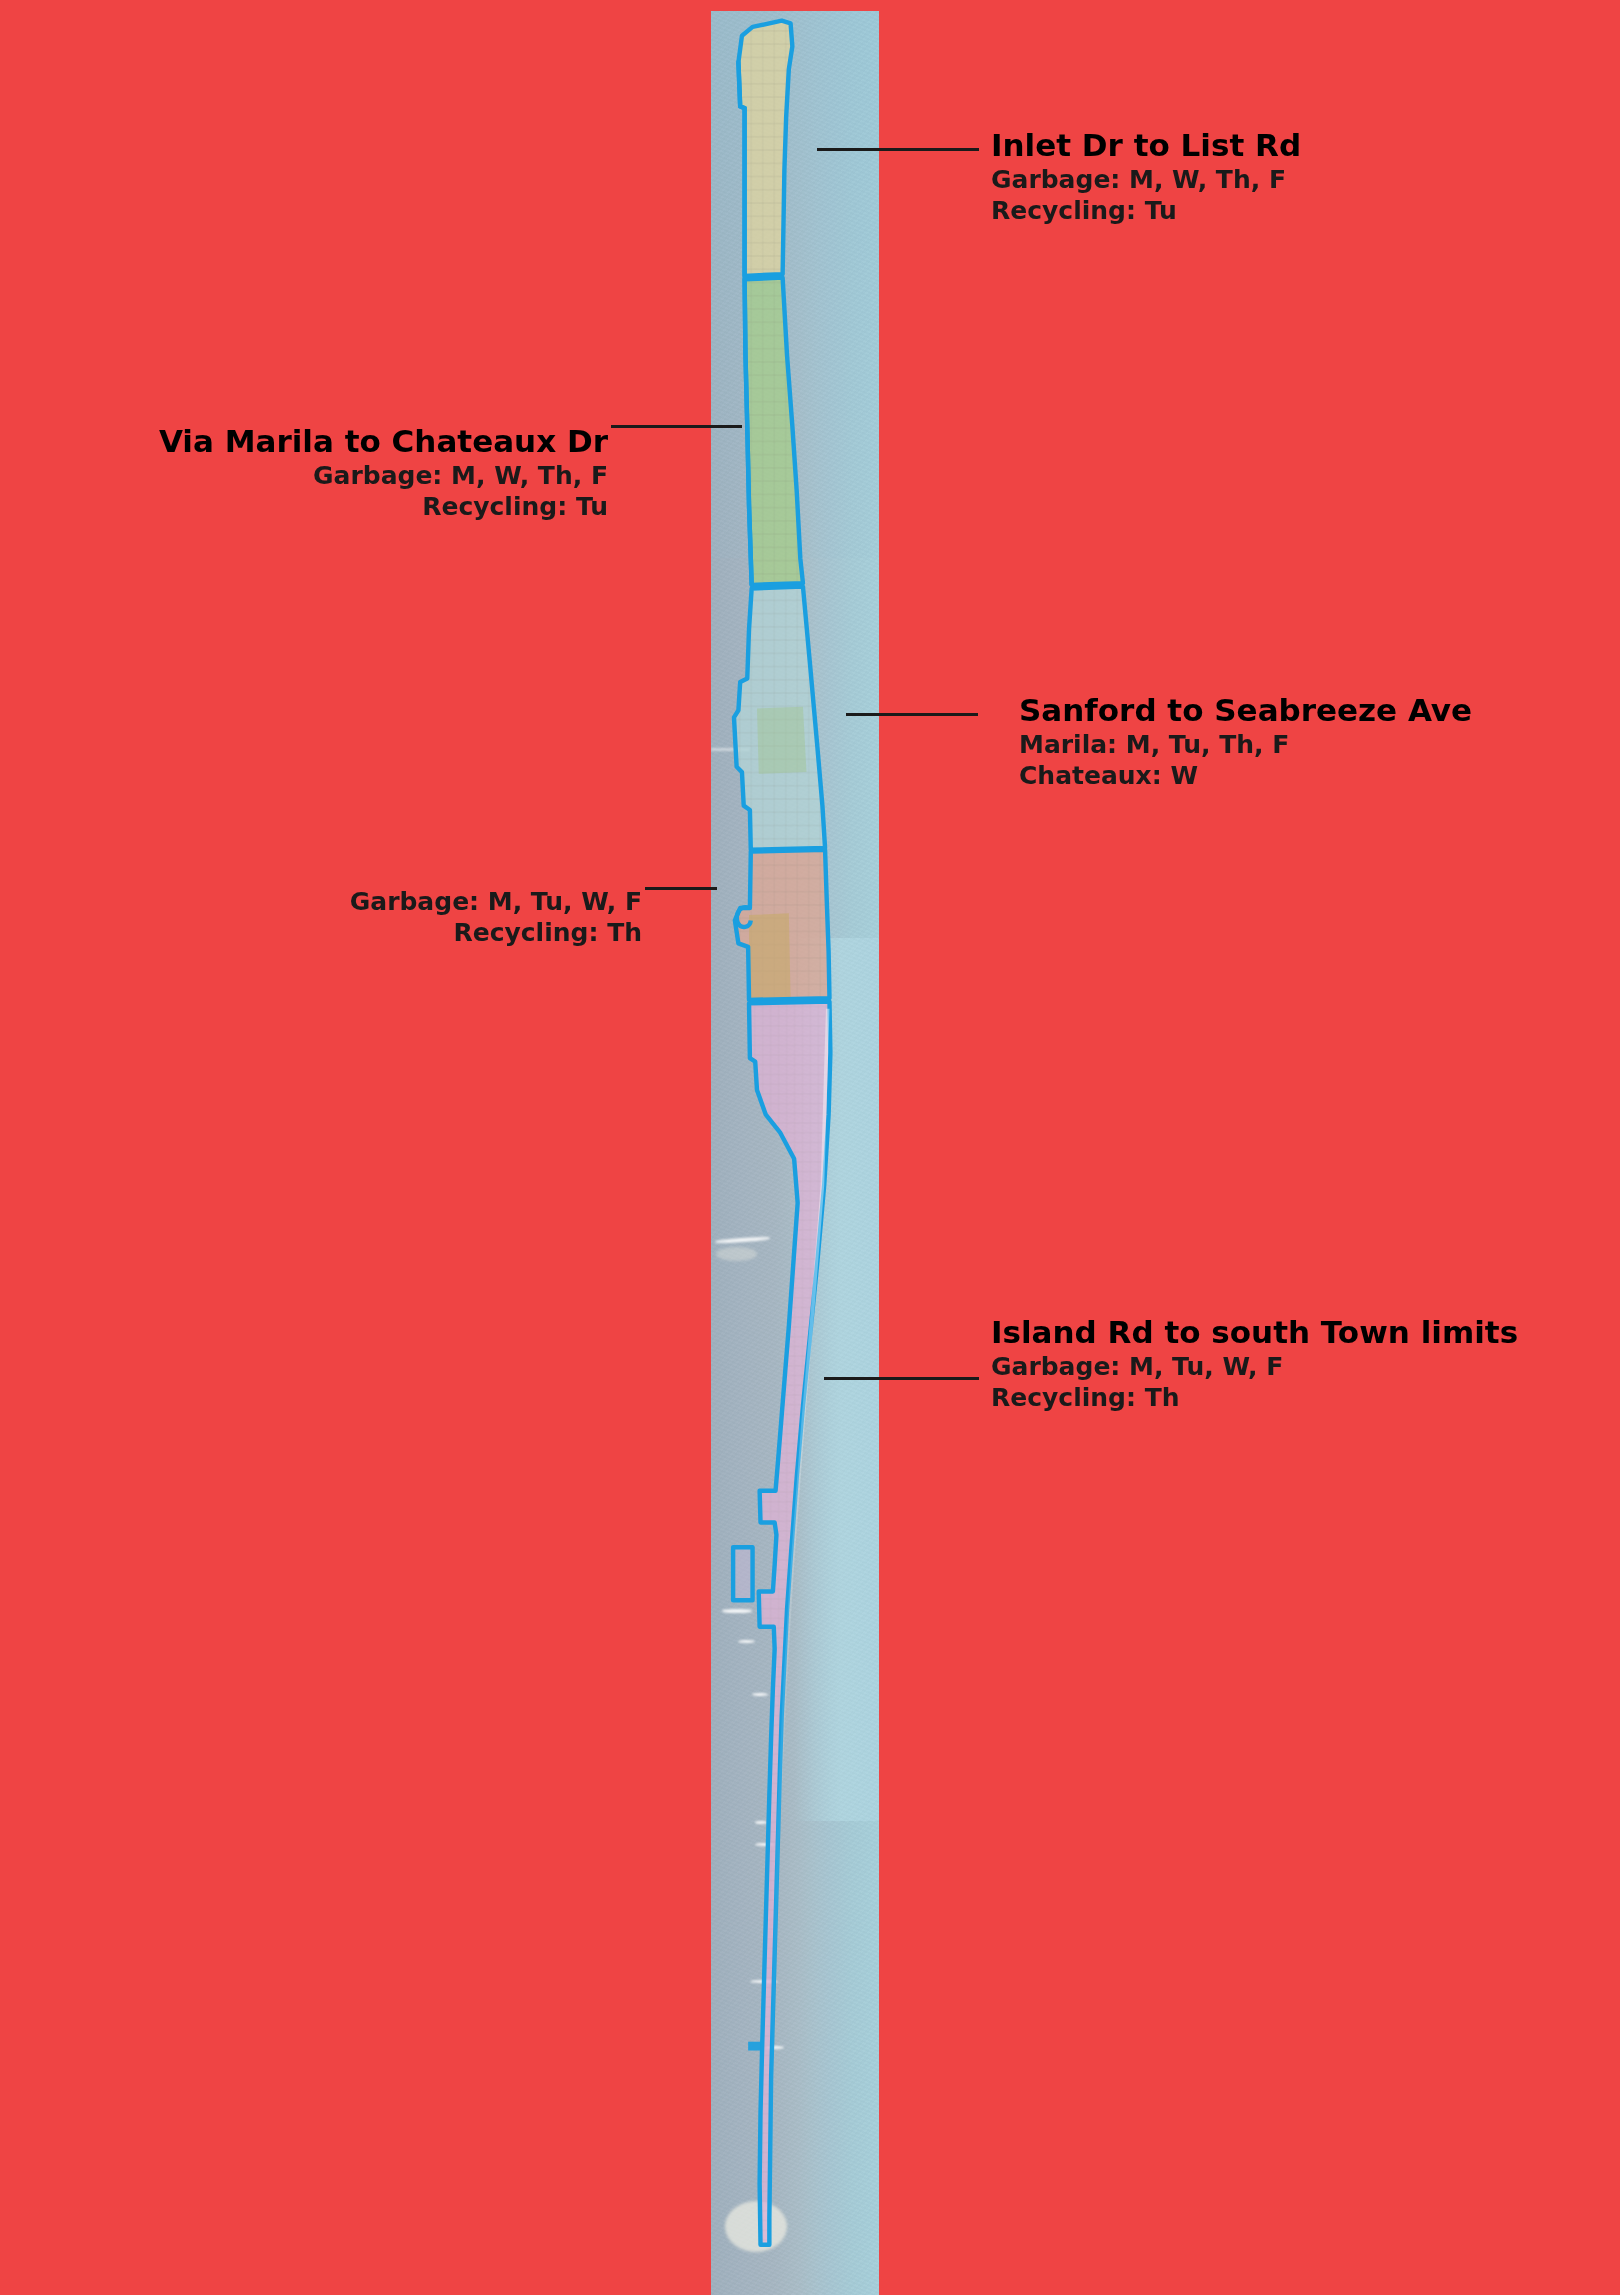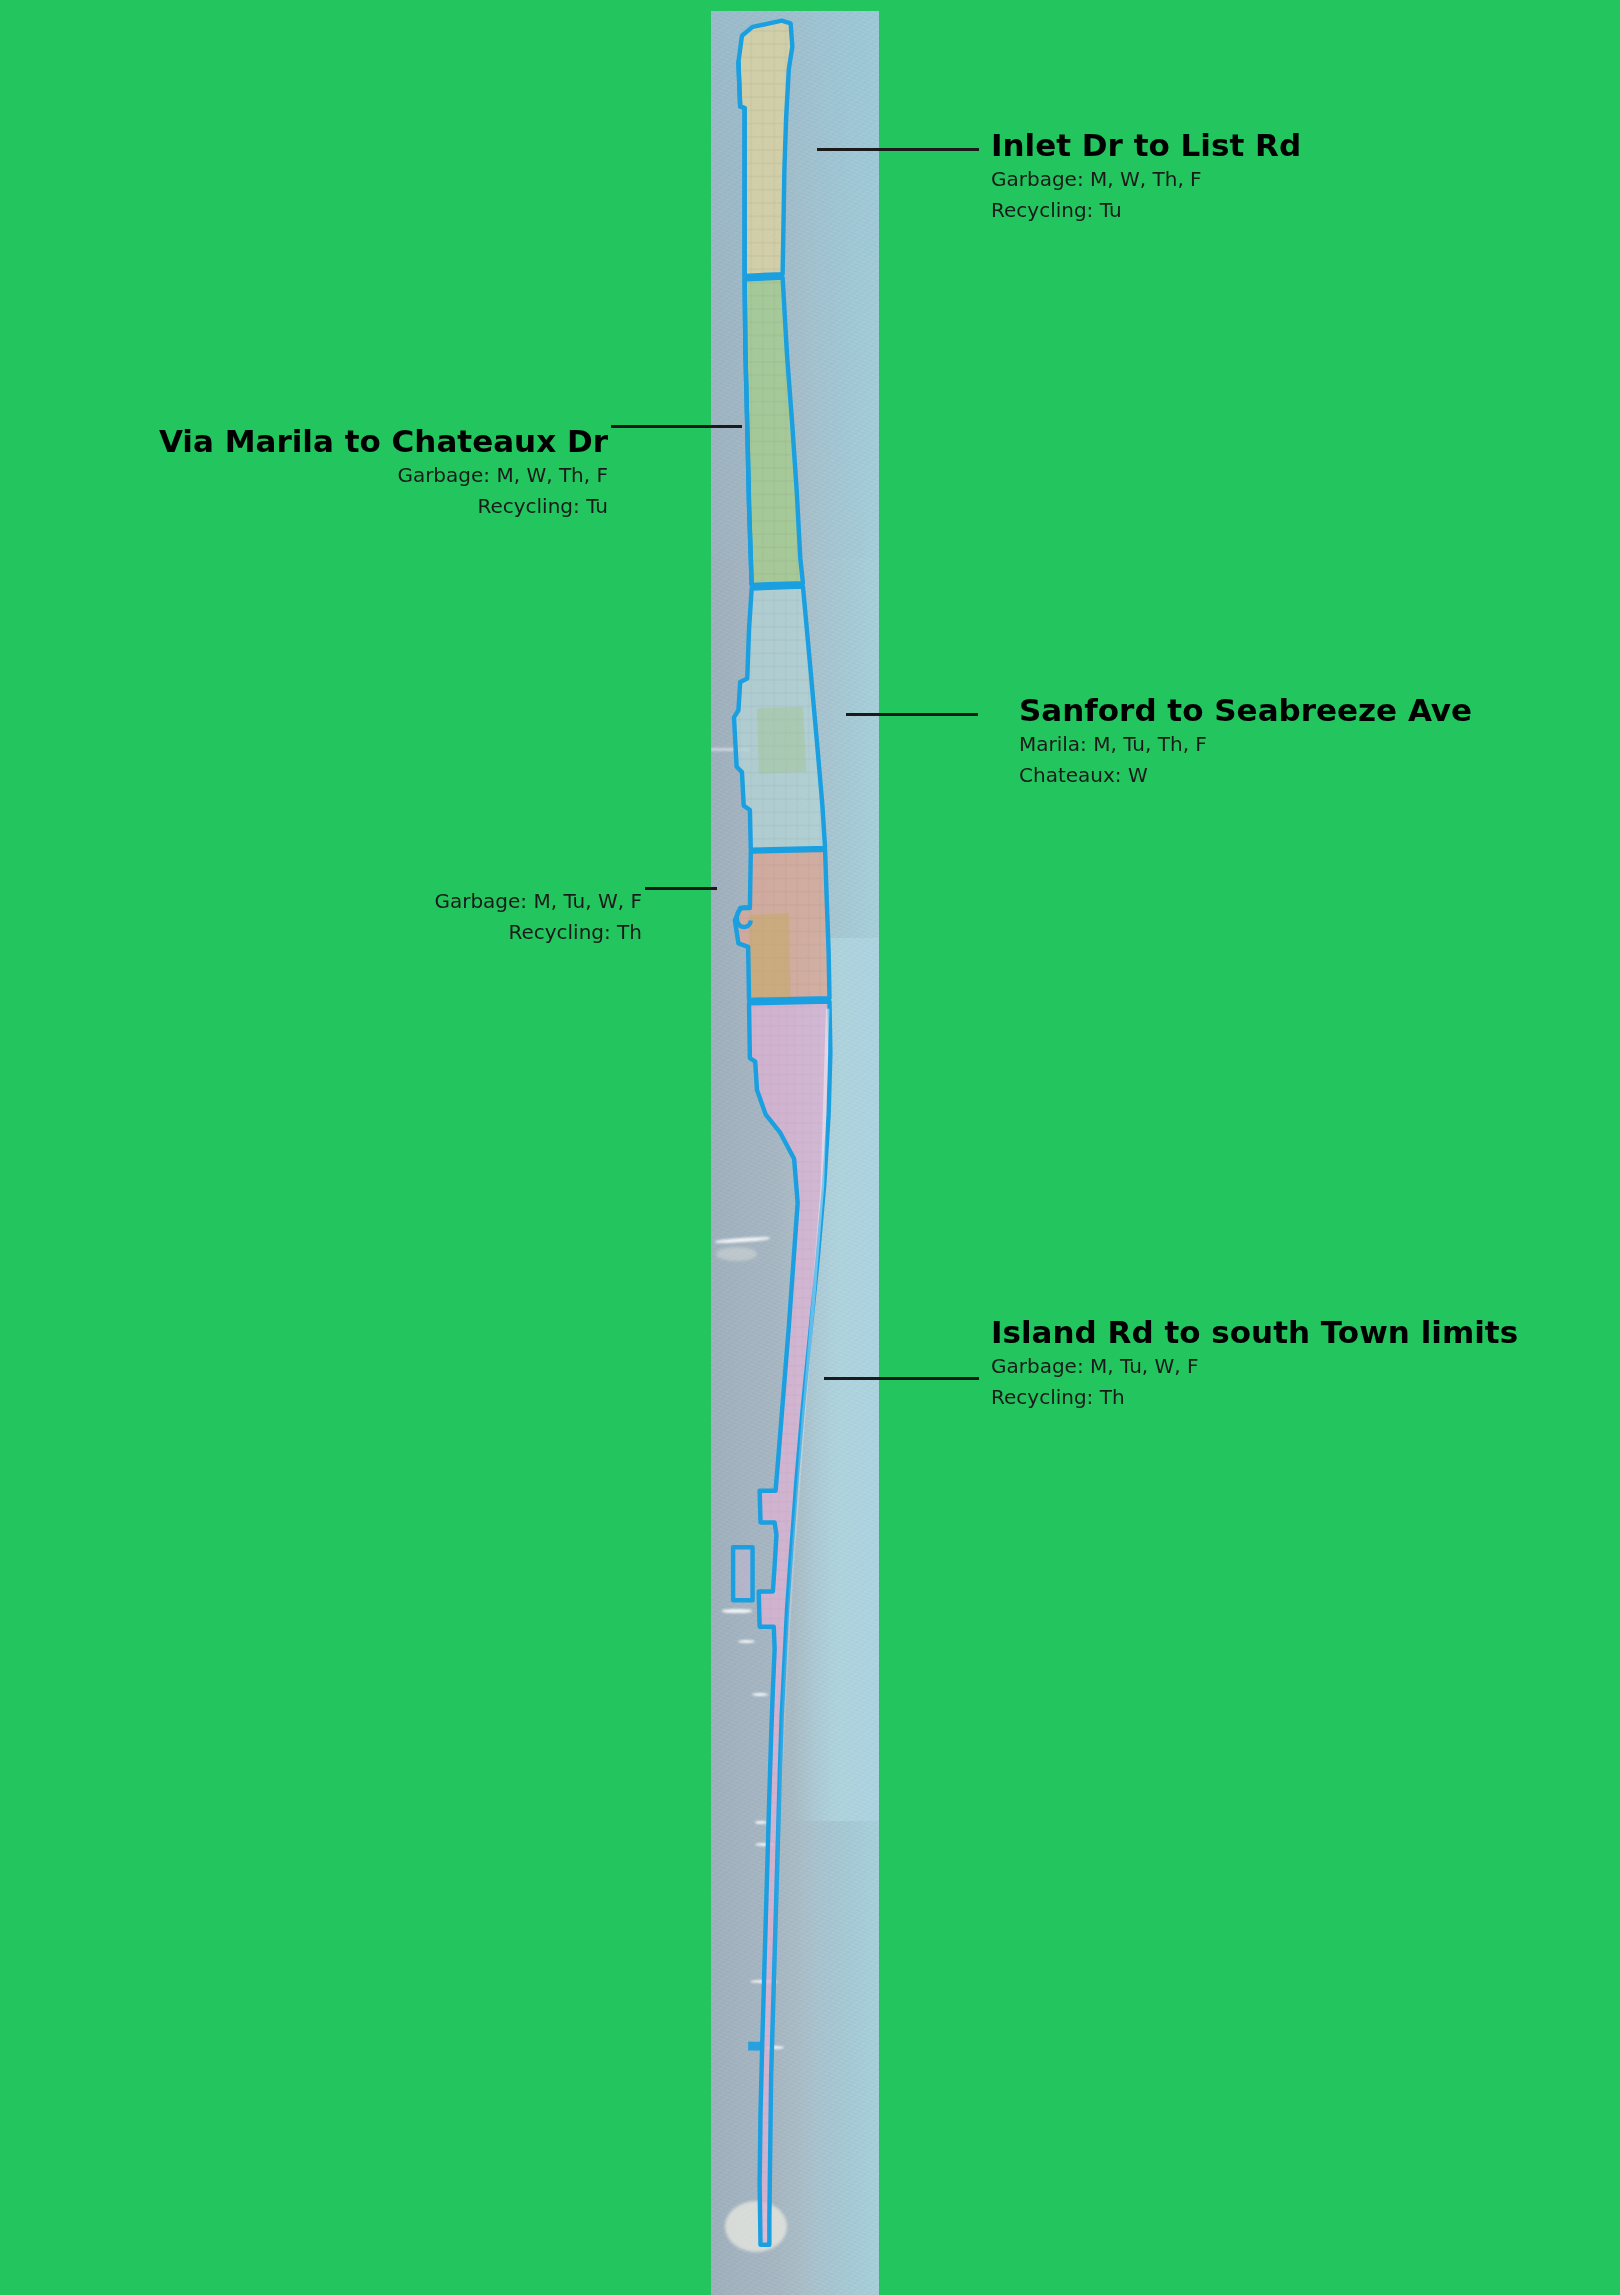--- a/index.html
+++ b/index.html
@@ -8,21 +8,21 @@
     background: #ffffff;
   }
   body {
     font-family: "DejaVu Sans", "Liberation Sans", sans-serif;
     -webkit-font-smoothing: antialiased;
   }
   #page {
     position: relative;
     width: 1620px;
     height: 2295px;
-    background: #22c55e;
+    background: #ef4444;
     overflow: hidden;
   }
 
   
   #map-strip {
     position: absolute;
     left: 711px;
     top: 10.6px;
     width: 168px;
     height: 2285px;
@@ -95,22 +95,22 @@
   
   .callout { position: absolute; }
   .callout .title {
     font-weight: bold;
     font-size: 31px;
     line-height: 37px;
     color: #000000;
     white-space: nowrap;
   }
   .callout .sub {
-    font-weight: normal;
-    font-size: 20px;
+    font-weight: bold;
+    font-size: 25px;
     line-height: 31px;
     color: #1a1a1a;
     white-space: nowrap;
   }
   .callout.left { text-align: right; margin-top: 20px; }
   .callout.right { text-align: left; }
 </style>
 </head>
 <body>
 

